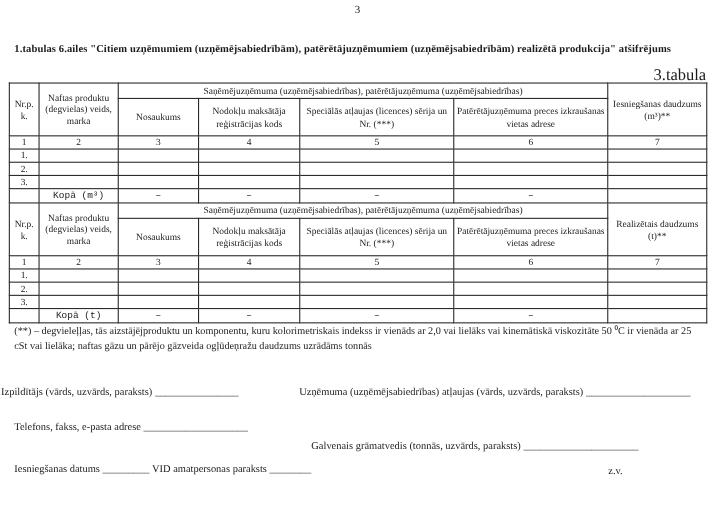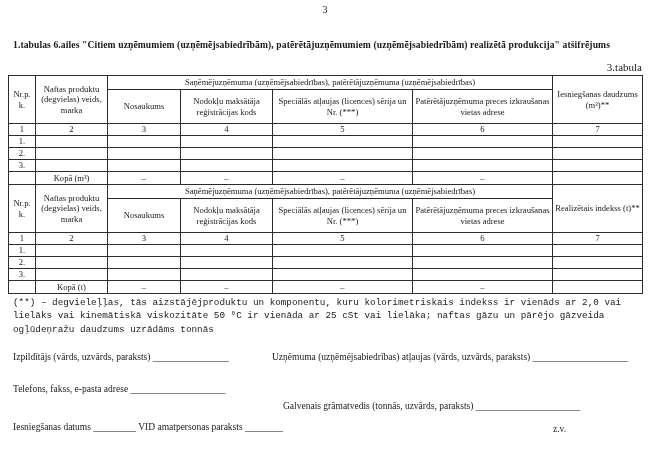--- a/index.html
+++ b/index.html
@@ -3,40 +3,40 @@
 <meta charset="utf-8">
 <style>
   html,body{margin:0;padding:0;}
   body{
     width:650px;height:459px;background:#ffffff;position:relative;
     font-family:"Liberation Serif", serif;color:#1a1a1a;
     -webkit-font-smoothing:antialiased;
   }
   .page-num{position:absolute;top:4px;left:0;width:650px;text-align:center;font-size:10px;}
   .doc-title{position:absolute;top:39px;left:13px;width:632px;font-weight:bold;font-size:9.6px;letter-spacing:0.1px;}
-  .table-label{position:absolute;top:61px;left:8px;width:634px;text-align:right;font-size:11px;}
+  .table-label{position:absolute;top:61px;left:8px;width:634px;text-align:right;font-size:15px;}
   table.main{
     position:absolute;top:75px;left:8px;width:634px;
     border-collapse:collapse;table-layout:fixed;
   }
   table.main td{
     border:1px solid #2b2b2b;font-size:8.6px;text-align:center;vertical-align:middle;
     padding:0 2px;line-height:1.18;overflow:hidden;
   }
   tr.h1{height:14px;}
   tr.h2{height:34px;}
   tr.numrow{height:12px;}
   tr.bodyrow{height:12px;}
-  tr.totalrow{height:13px;}
+  tr.totalrow{height:13px;font-family:Liberation Mono, monospace;}
   td.nrcell{white-space:pre-line;}
   td.rowno{text-align:left;padding-left:3px;}
-  .footnotes{position:absolute;top:296px;left:13px;width:626px;font-size:9.3px;line-height:1.45;font-family:Liberation Mono, monospace;}
+  .footnotes{position:absolute;top:296px;left:13px;width:626px;font-size:9.3px;line-height:1.45;}
   .footnotes div{margin:0;}
   .sig{position:absolute;font-size:9.5px;white-space:nowrap;}
-  .sig-izp{top:352px;left:13px;}
+  .sig-izp{top:352px;left:1px;}
   .sig-vad{top:352px;left:272px;}
   .sig-tel{top:384px;left:13px;}
   .sig-gram{top:401px;left:283px;}
   .sig-zv{top:424px;left:553px;}
   .sig-iesn{top:422px;left:13px;}
   .blank{letter-spacing:0;}
 </style>
 </head>
 <body>
 
@@ -113,21 +113,21 @@
     <td>–</td>
     <td>–</td>
     <td></td>
   </tr>
 
   <tr class="h1">
     <td rowspan="2" class="nrcell">Nr.p.
 k.</td>
     <td rowspan="2">Naftas produktu (degvielas) veids, marka</td>
     <td colspan="4">Saņēmējuzņēmuma (uzņēmējsabiedrības), patērētājuzņēmuma (uzņēmējsabiedrības)</td>
-    <td rowspan="2">Realizētais indekss (t)**</td>
+    <td rowspan="2">Realizētais daudzums (t)**</td>
   </tr>
   <tr class="h2">
     <td>Nosaukums</td>
     <td>Nodokļu maksātāja reģistrācijas kods</td>
     <td>Speciālās atļaujas (licences) sērija un Nr. (***)</td>
     <td>Patērētājuzņēmuma preces izkraušanas vietas adrese</td>
   </tr>
   <tr class="numrow">
     <td>1</td>
     <td>2</td>

